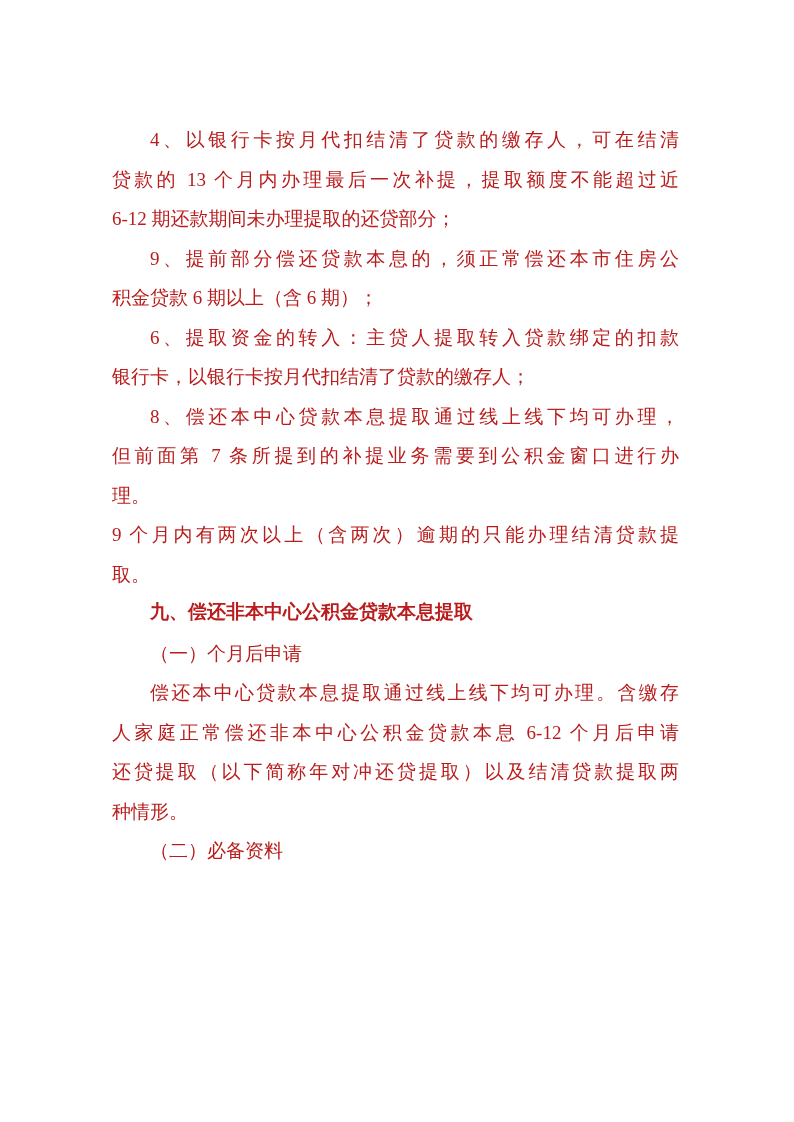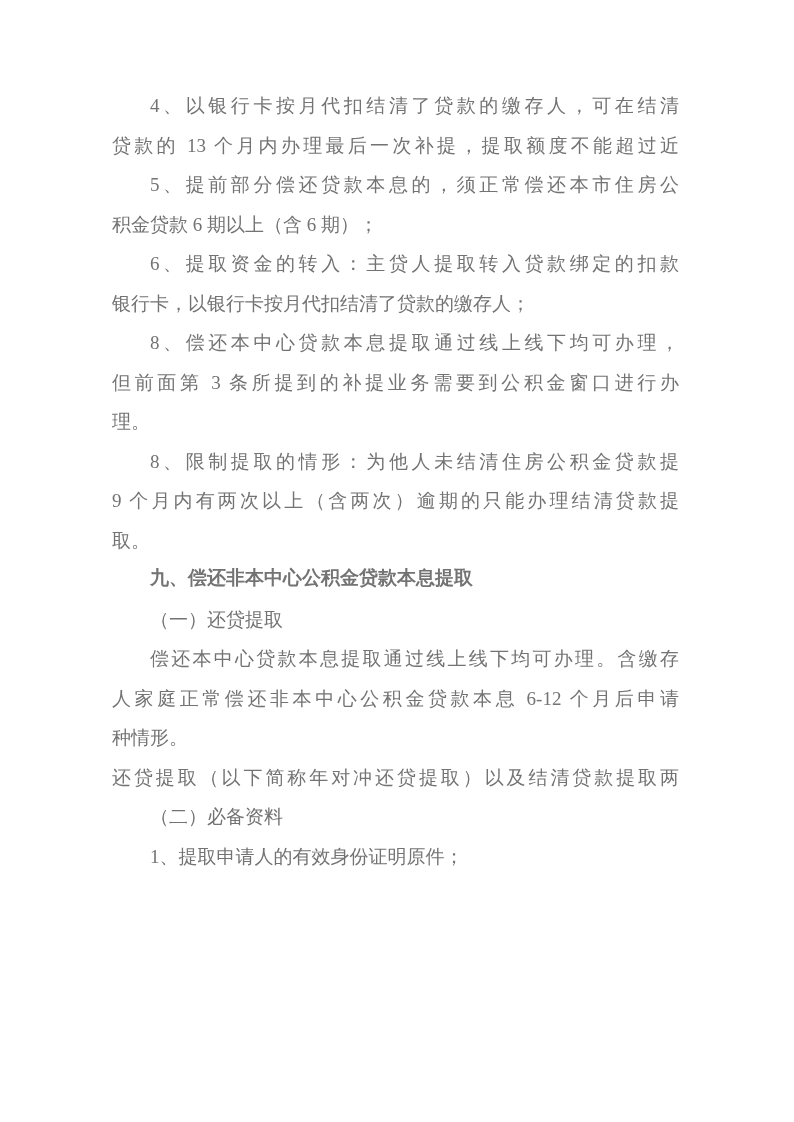--- a/index.html
+++ b/index.html
@@ -10,23 +10,23 @@
   .page {
     position: relative;
     width: 794px;
     height: 1122px;
     background: #ffffff;
     overflow: hidden;
   }
   .doc-body {
     position: absolute;
     left: 112px;
-    top: 86px;
+    top: 120px;
     width: 567px;
-    color: #737373;
+    color: #b91c1c;
     font-family: "Liberation Serif", "DejaVu Serif", serif;
     font-size: 19px;
   }
   .para { margin: 0; padding: 0; }
   .line {
     height: 39.5px;
     line-height: 39.5px;
     text-align: left;
     overflow: hidden;
   }
@@ -38,51 +38,48 @@
   .para.heading .line { font-weight: bold; font-family: Liberation Mono, monospace; }
 </style>
 </head>
 <body>
 
 <div class="page">
   <div class="doc-body">
       <div class="para body">
         <div class="line indent justify">4、以银行卡按月代扣结清了贷款的缴存人，可在结清</div>
         <div class="line justify">贷款的 13 个月内办理最后一次补提，提取额度不能超过近</div>
+        <div class="line">6-12 期还款期间未办理提取的还贷部分；</div>
       </div>
       <div class="para body">
-        <div class="line indent justify">5、提前部分偿还贷款本息的，须正常偿还本市住房公</div>
+        <div class="line indent justify">9、提前部分偿还贷款本息的，须正常偿还本市住房公</div>
         <div class="line">积金贷款 6 期以上（含 6 期）；</div>
       </div>
       <div class="para body">
         <div class="line indent justify">6、提取资金的转入：主贷人提取转入贷款绑定的扣款</div>
         <div class="line">银行卡，以银行卡按月代扣结清了贷款的缴存人；</div>
       </div>
       <div class="para body">
         <div class="line indent justify">8、偿还本中心贷款本息提取通过线上线下均可办理，</div>
-        <div class="line justify">但前面第 3 条所提到的补提业务需要到公积金窗口进行办</div>
+        <div class="line justify">但前面第 7 条所提到的补提业务需要到公积金窗口进行办</div>
         <div class="line">理。</div>
       </div>
       <div class="para body">
-        <div class="line indent justify">8、限制提取的情形：为他人未结清住房公积金贷款提</div>
         <div class="line justify">9 个月内有两次以上（含两次）逾期的只能办理结清贷款提</div>
         <div class="line">取。</div>
       </div>
       <div class="para heading">
         <div class="line indent">九、偿还非本中心公积金贷款本息提取</div>
       </div>
       <div class="para body">
-        <div class="line indent">（一）还贷提取</div>
+        <div class="line indent">（一）个月后申请</div>
       </div>
       <div class="para body">
         <div class="line indent justify">偿还本中心贷款本息提取通过线上线下均可办理。含缴存</div>
         <div class="line justify">人家庭正常偿还非本中心公积金贷款本息 6-12 个月后申请</div>
+        <div class="line justify">还贷提取（以下简称年对冲还贷提取）以及结清贷款提取两</div>
         <div class="line">种情形。</div>
-        <div class="line justify">还贷提取（以下简称年对冲还贷提取）以及结清贷款提取两</div>
       </div>
       <div class="para body">
         <div class="line indent">（二）必备资料</div>
-      </div>
-      <div class="para body">
-        <div class="line indent">1、提取申请人的有效身份证明原件；</div>
       </div>
     </div>
 </div>
 
 </body></html>

